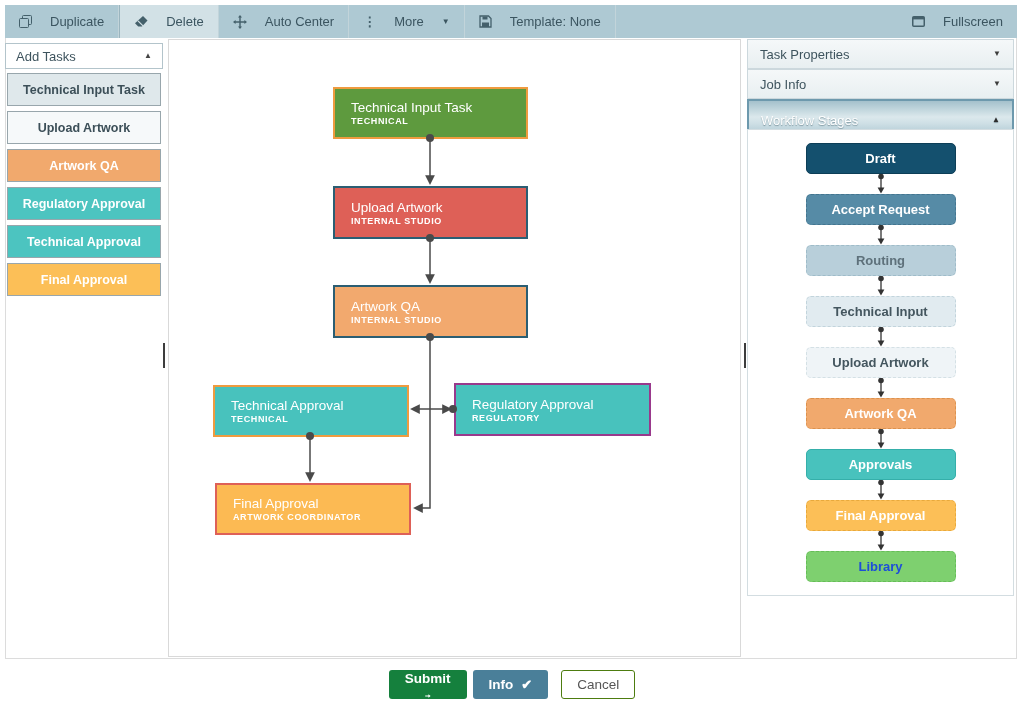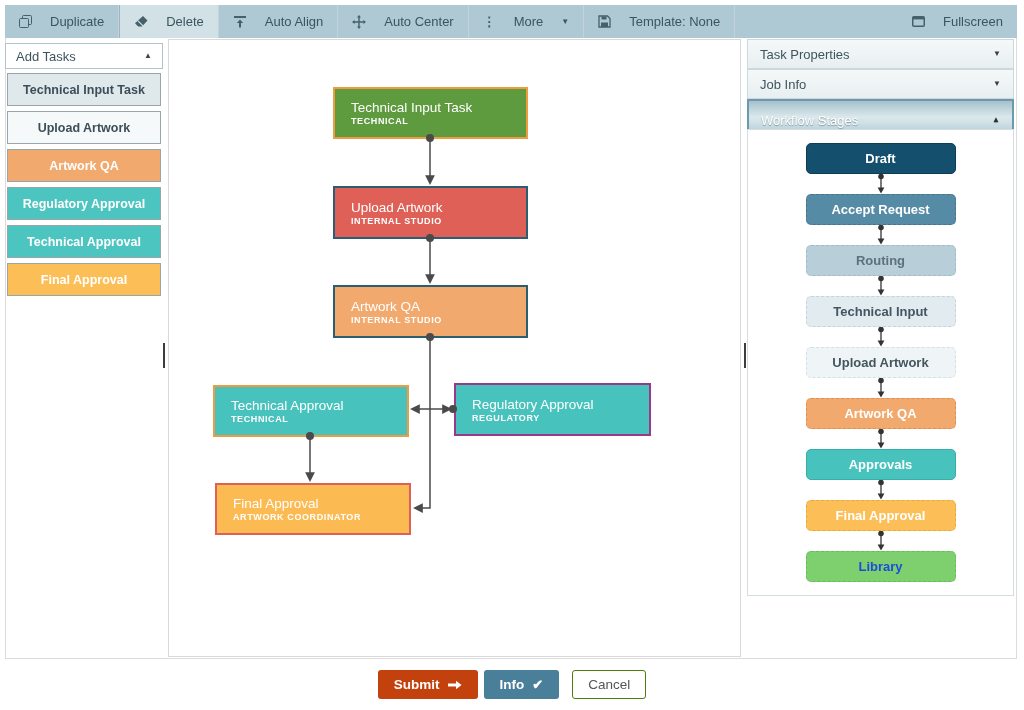--- a/index.html
+++ b/index.html
@@ -84,27 +84,20 @@
         <rect x="0.5" y="3.5" width="9" height="9" rx="1" fill="#aec9d3" stroke="currentColor"></rect>
       </svg>
     <span>Duplicate</span>
   </div>
   <div class="tb-btn active">
     <svg class="icn" width="14" height="13" viewBox="0 0 14 13">
         <path d="M9,1 L13.5,5.5 L8,11.5 L4.2,11.5 L1,8.3 Z" fill="currentColor"></path>
         <path d="M4,5.8 L9,10.8" stroke="#d2e1e6" stroke-width="1.2"></path>
       </svg>
     <span>Delete</span>
-  </div>
-  <div class="tb-btn">
-    <svg class="icn" width="14" height="13" viewBox="0 0 14 13">
-        <rect x="1" y="1" width="12" height="2" fill="currentColor"></rect>
-        <path d="M7,4.5 L10.2,8 L8,8 L8,12.5 L6,12.5 L6,8 L3.8,8 Z" fill="currentColor"></path>
-      </svg>
-    <span>Auto Align</span>
   </div>
   <div class="tb-btn">
     <svg class="icn" width="14" height="14" viewBox="0 0 14 14">
         <path d="M7,2 V12 M2,7 H12" stroke="currentColor" stroke-width="1.4" fill="none"></path>
         <path d="M7,0 L9,2.6 H5 Z M7,14 L5,11.4 H9 Z M0,7 L2.6,5 V9 Z M14,7 L11.4,9 V5 Z" fill="currentColor"></path>
       </svg>
     <span>Auto Center</span>
   </div>
   <div class="tb-btn">
     <span class="icn" style="font-weight:bold;font-size:13px;">⋮</span>
@@ -251,21 +244,21 @@
   <div class="stage" style="background-color: rgb(252, 191, 87); color: rgb(255, 255, 255); border-color: rgb(232, 169, 60);">Final Approval</div>
   <svg class="stage-conn" width="12" height="20" viewBox="0 0 12 20">
       <circle cx="6" cy="2.5" r="2.8" fill="#333"></circle>
       <line x1="6" y1="4" x2="6" y2="14.5" stroke="#333" stroke-width="1.3"></line>
       <path d="M2.6,13.5 H9.4 L6,19.5 Z" fill="#333"></path>
     </svg>
   <div class="stage" style="background-color: rgb(126, 208, 111); color: #1d4ed8; border-color: rgb(102, 189, 88);">Library</div>
 </div>
 
 <div class="footer">
-  <div class="btn primary" style="background-color: #c2410c;">
+  <div class="btn primary" style="background-color: #15803d; flex-direction: column;">
     <span>Submit</span>
     <svg width="14" height="10" viewBox="0 0 14 10">
         <path d="M0,3.6 H8 V0.8 L13.6,5 L8,9.2 V6.4 H0 Z" fill="#fff"></path>
       </svg>
   </div>
   <div class="btn primary" style="background-color: rgb(74, 127, 153);">
     <span>Info</span>
     <span style="font-size:13px;">✔</span>
   </div>
   <div class="btn plain">

